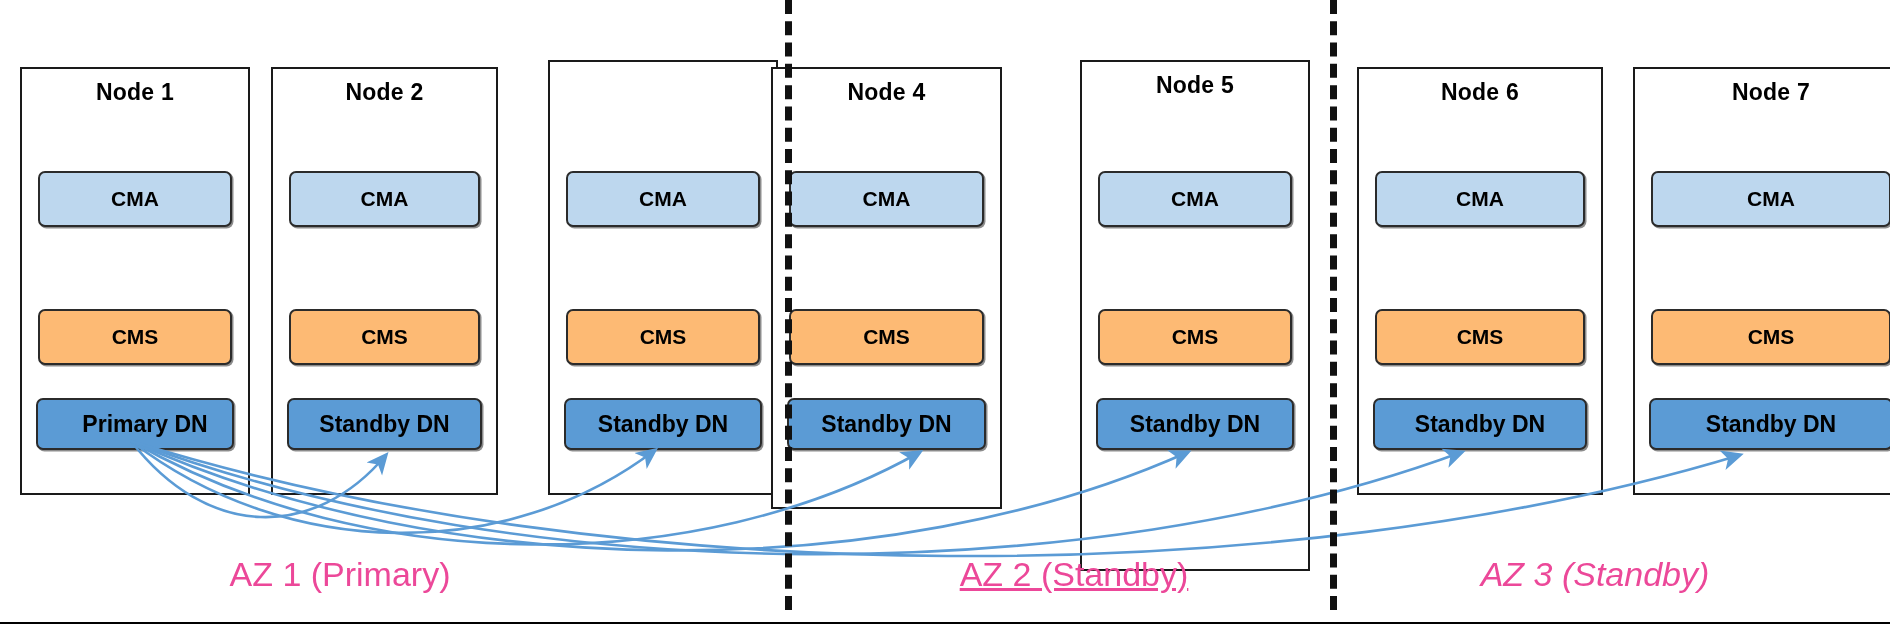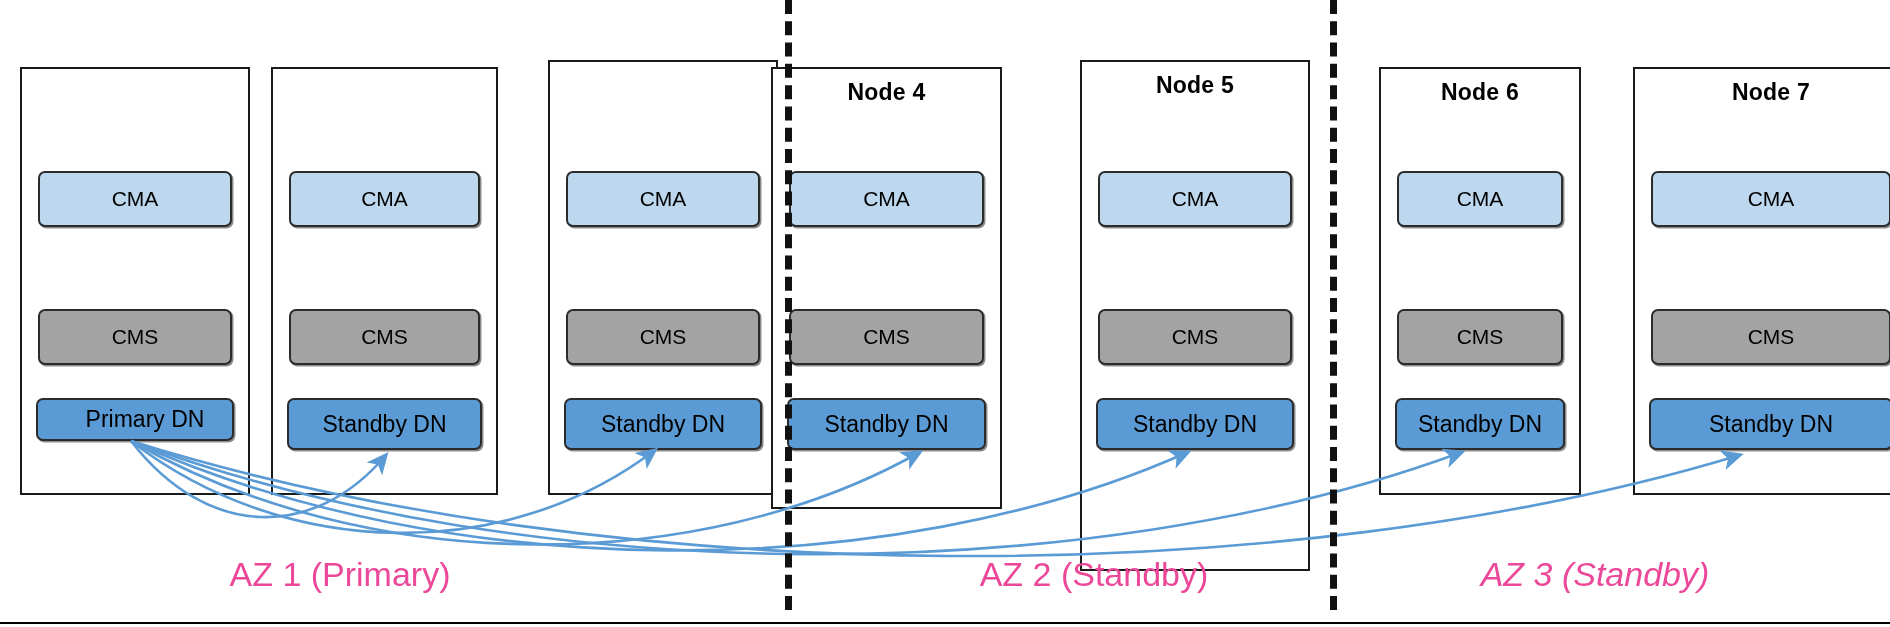--- a/index.html
+++ b/index.html
@@ -43,26 +43,27 @@
     position: absolute;
     box-sizing: border-box;
     border-radius: 7px;
     border: 2px solid #2b2b2b;
     display: flex;
     align-items: center;
     justify-content: center;
     font-size: 21px;
     color: #000000;
     box-shadow: 1.5px 1.5px 0 rgba(0,0,0,0.45);
+    font-weight: bold;
   }
   .comp-cma {
     background: #bdd7ee;
   }
   .comp-cms {
-    background: #a3a3a3;
+    background: #fdba74;
     text-align: center;
   }
   .comp-dn {
     background: #5b9bd5;
     font-size: 23px;
   }
 
   
   .az-divider {
     position: absolute;
@@ -103,25 +104,27 @@
     z-index: 6;
   }
 </style>
 </head>
 <body>
 
 <div id="canvas">
 
   <div id="nodes-root">
       <div class="node-box" style="left: 20px; top: 67px; width: 230px; height: 428px;">
+        <div class="node-title">Node 1</div>
         <div class="comp comp-cma" style="left: 16px; right: 16px; top: 102px; height: 56px;">CMA</div>
         <div class="comp comp-cms" style="left: 16px; right: 16px; top: 240px; height: 56px;">CMS</div>
-        <div class="comp comp-dn" style="left: 14px; right: 14px; top: 329px; height: 43px; padding-left: 20px;">Primary DN</div>
+        <div class="comp comp-dn" style="left: 14px; right: 14px; top: 329px; height: 52px; padding-left: 20px;">Primary DN</div>
       </div>
       <div class="node-box" style="left: 271px; top: 67px; width: 227px; height: 428px;">
+        <div class="node-title">Node 2</div>
         <div class="comp comp-cma" style="left: 16px; right: 16px; top: 102px; height: 56px;">CMA</div>
         <div class="comp comp-cms" style="left: 16px; right: 16px; top: 240px; height: 56px;">CMS</div>
         <div class="comp comp-dn" style="left: 14px; right: 14px; top: 329px; height: 52px;">Standby DN</div>
       </div>
       <div class="node-box" style="left: 548px; top: 60px; width: 230px; height: 435px;">
         <div class="comp comp-cma" style="left: 16px; right: 16px; top: 109px; height: 56px;">CMA</div>
         <div class="comp comp-cms" style="left: 16px; right: 16px; top: 247px; height: 56px;">CMS</div>
         <div class="comp comp-dn" style="left: 14px; right: 14px; top: 336px; height: 52px;">Standby DN</div>
       </div>
       <div class="node-box" style="left: 771px; top: 67px; width: 231px; height: 442px;">
@@ -129,21 +132,21 @@
         <div class="comp comp-cma" style="left: 16px; right: 16px; top: 102px; height: 56px;">CMA</div>
         <div class="comp comp-cms" style="left: 16px; right: 16px; top: 240px; height: 56px;">CMS</div>
         <div class="comp comp-dn" style="left: 14px; right: 14px; top: 329px; height: 52px;">Standby DN</div>
       </div>
       <div class="node-box" style="left: 1080px; top: 60px; width: 230px; height: 511px;">
         <div class="node-title">Node 5</div>
         <div class="comp comp-cma" style="left: 16px; right: 16px; top: 109px; height: 56px;">CMA</div>
         <div class="comp comp-cms" style="left: 16px; right: 16px; top: 247px; height: 56px;">CMS</div>
         <div class="comp comp-dn" style="left: 14px; right: 14px; top: 336px; height: 52px;">Standby DN</div>
       </div>
-      <div class="node-box" style="left: 1357px; top: 67px; width: 202px; height: 428px; margin-left: 22px;">
+      <div class="node-box" style="left: 1357px; top: 67px; width: 246px; height: 428px;">
         <div class="node-title">Node 6</div>
         <div class="comp comp-cma" style="left: 16px; right: 16px; top: 102px; height: 56px;">CMA</div>
         <div class="comp comp-cms" style="left: 16px; right: 16px; top: 240px; height: 56px;">CMS</div>
         <div class="comp comp-dn" style="left: 14px; right: 14px; top: 329px; height: 52px;">Standby DN</div>
       </div>
       <div class="node-box" style="left: 1633px; top: 67px; width: 276px; height: 428px;">
         <div class="node-title">Node 7</div>
         <div class="comp comp-cma" style="left: 16px; right: 16px; top: 102px; height: 56px;">CMA</div>
         <div class="comp comp-cms" style="left: 16px; right: 16px; top: 240px; height: 56px;">CMS</div>
         <div class="comp comp-dn" style="left: 14px; right: 14px; top: 329px; height: 52px;">Standby DN</div>
@@ -166,18 +169,18 @@
         <path d="M 131 441 C 288.2 562, 508.28 562, 655 450" fill="none" stroke="#5b9bd5" stroke-width="2.6" marker-end="url(#arrowhead)"></path>
         <path d="M 131 441 C 367.7 577, 699.0799999999999 577, 920 452" fill="none" stroke="#5b9bd5" stroke-width="2.6" marker-end="url(#arrowhead)"></path>
         <path d="M 131 441 C 448.09999999999997 585, 892.04 585, 1188 452" fill="none" stroke="#5b9bd5" stroke-width="2.6" marker-end="url(#arrowhead)"></path>
         <path d="M 131 441 C 530.3 590, 1089.32 590, 1462 452" fill="none" stroke="#5b9bd5" stroke-width="2.6" marker-end="url(#arrowhead)"></path>
         <path d="M 131 441 C 613.7 592, 1289.48 592, 1740 455" fill="none" stroke="#5b9bd5" stroke-width="2.6" marker-end="url(#arrowhead)"></path>
       </g>
   </svg>
 
   <div id="zones-root">
       <div class="az-label" style="left: 90px; top: 555px; width: 500px;">AZ 1 (Primary)</div>
-      <div class="az-label" style="left: 844px; top: 555px; width: 500px;">AZ 2 (Standby)</div>
+      <div class="az-label" style="left: 824px; top: 555px; width: 500px; text-decoration: underline;">AZ 2 (Standby)</div>
       <div class="az-label" style="left: 1345px; top: 555px; width: 500px; font-style: italic;">AZ 3 (Standby)</div>
     </div>
 
   <div class="footer-rule" id="footer-rule" style="top: 622px;"></div>
 </div>
 
 </body></html>

